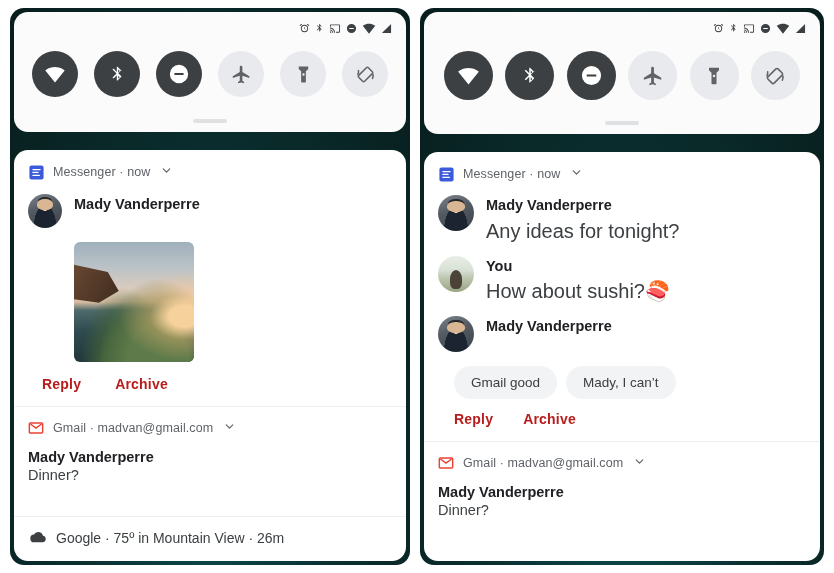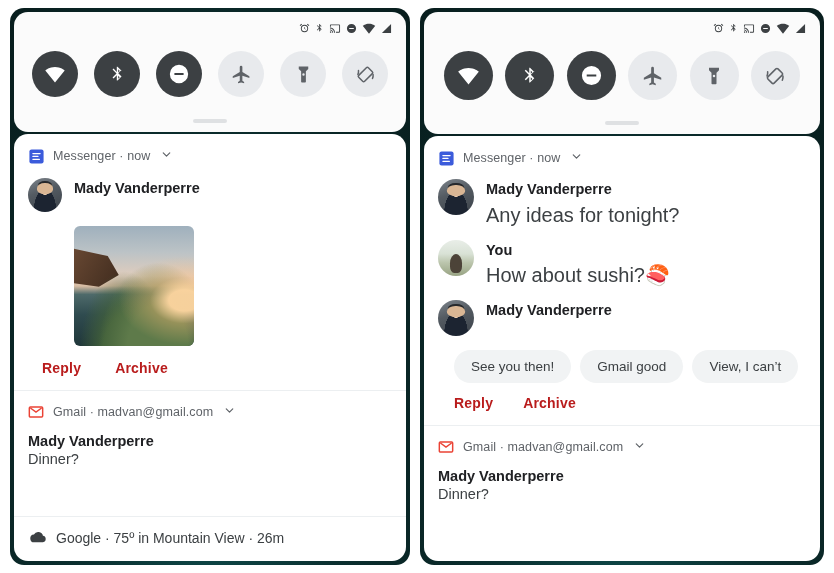--- a/index.html
+++ b/index.html
@@ -30,21 +30,21 @@
   .wallpaper.left  { left: 10px;  top: 8px; width: 400px; height: 557px; }
   .wallpaper.right { left: 420px; top: 8px; width: 404px; height: 557px; }
 
   
   .phone {
     position: absolute;
     top: 8px;
     height: 557px;
     display: flex;
     flex-direction: column;
-    gap: 2px;
+    gap: 18px;
     padding: 4px;
   }
   .phone.left  { left: 10px;  width: 400px; }
   .phone.right { left: 420px; width: 404px; }
 
   
   .qs-panel {
     background: #fbfbfb;
     border-radius: 14px;
     flex: 0 0 auto;
@@ -571,23 +571,22 @@
         </div>
 
         <div class="msg-row">
           <div class="avatar av-person"></div>
           <div class="msg-body">
             <div class="msg-sender">Mady Vanderperre</div>
           </div>
         </div>
 
         <div class="chips">
-          <button class="chip">See you then!</button>
           <button class="chip">Gmail good</button>
-          <button class="chip">View, I can’t</button>
+          <button class="chip">Mady, I can’t</button>
         </div>
 
         <div class="actions">
           <button class="action-link">Reply</button>
           <button class="action-link">Archive</button>
         </div>
       </div>
 
       <div class="simple-notif">
         <div class="notif-header">

